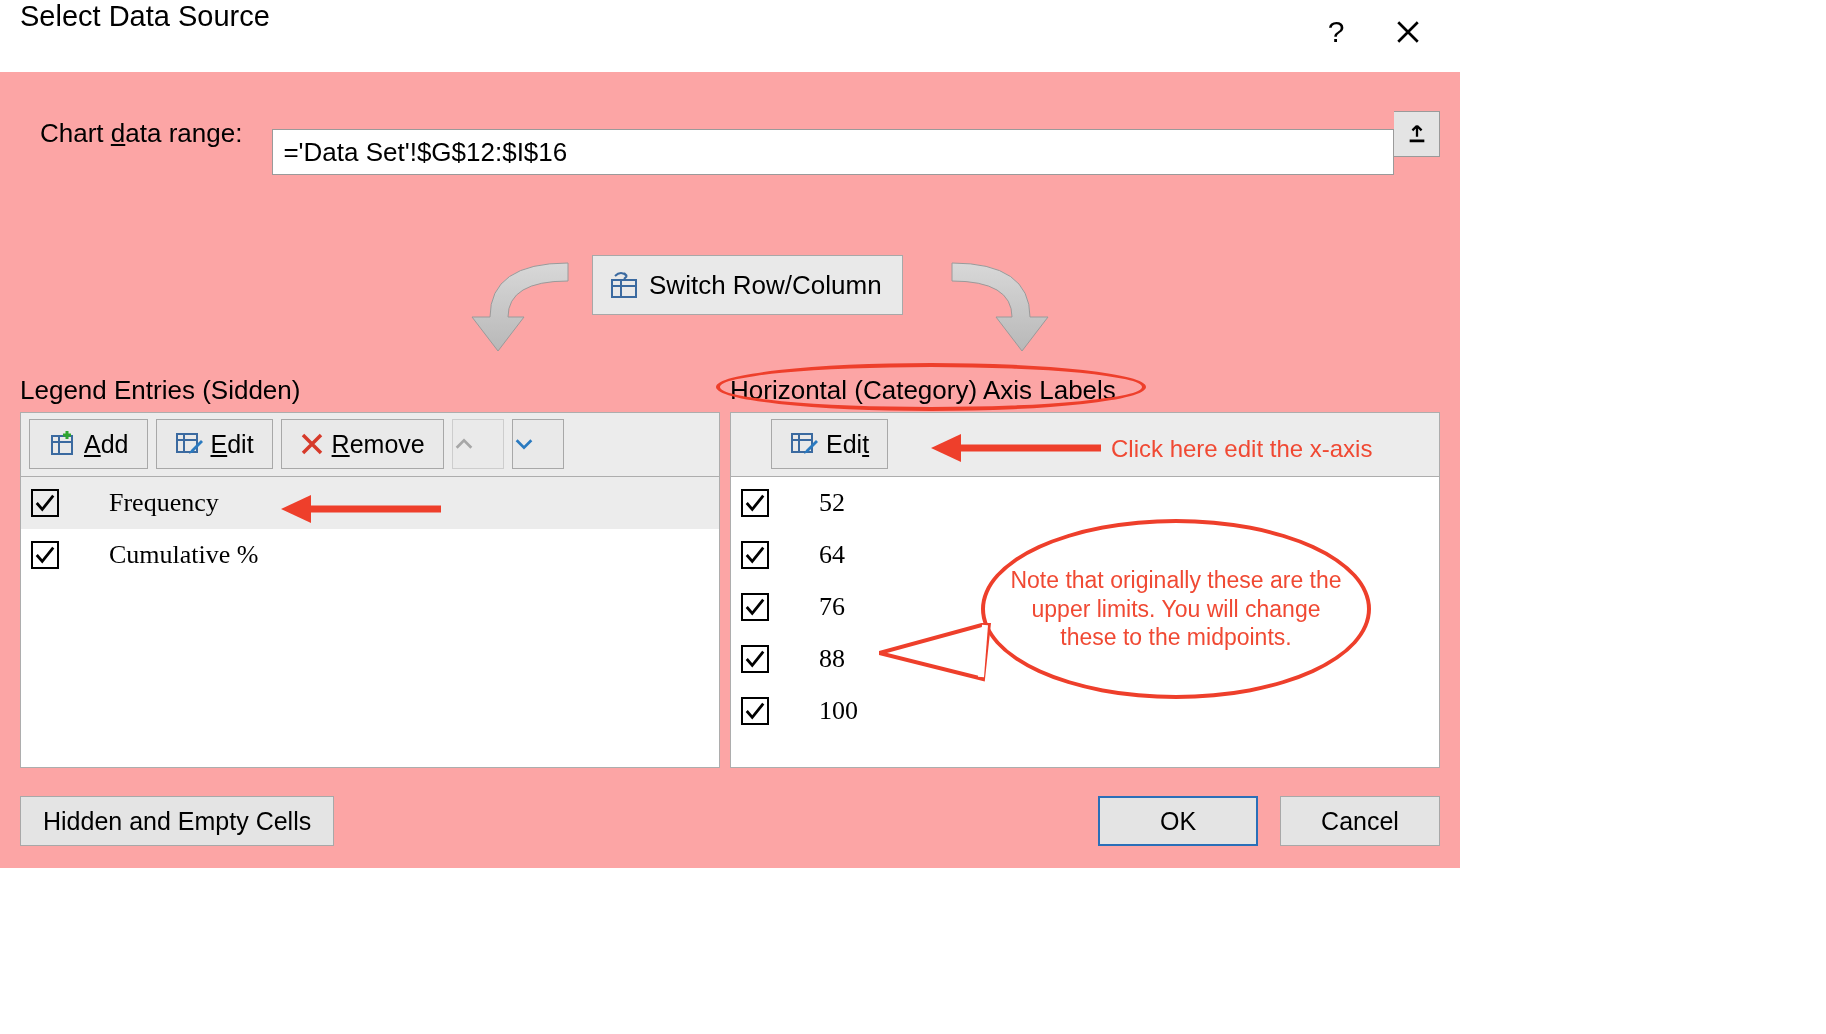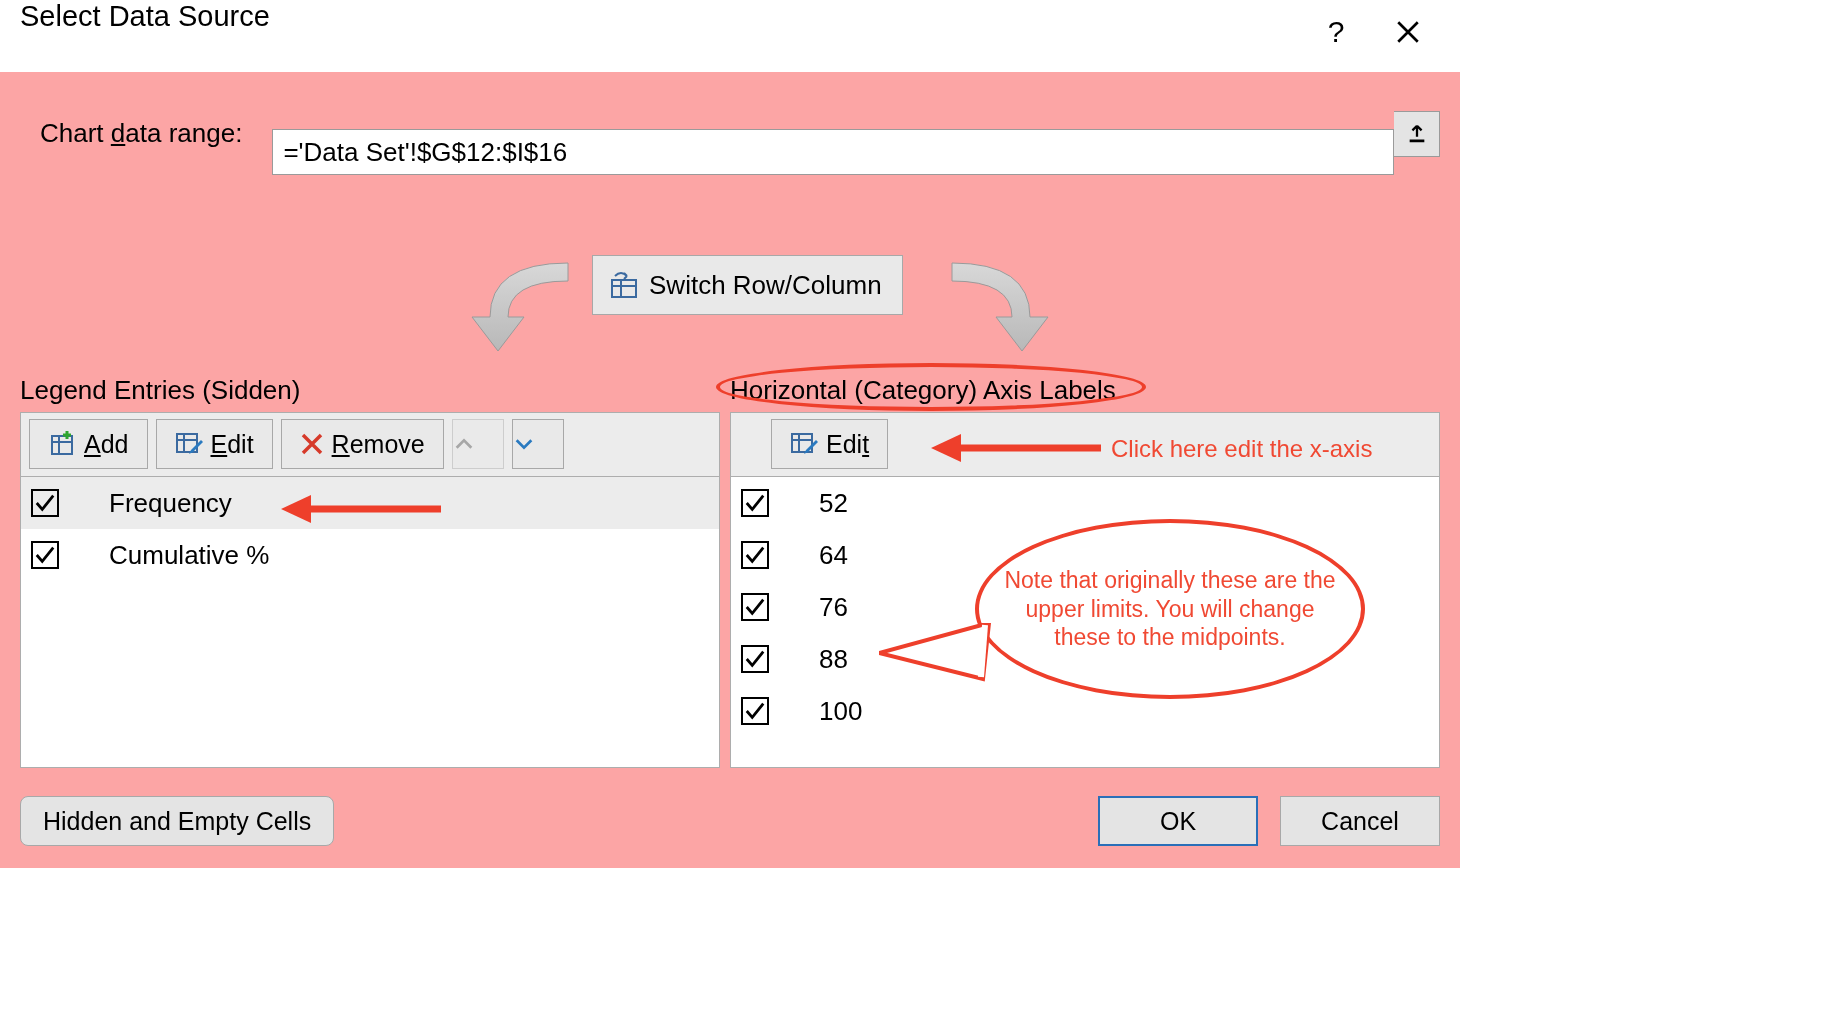--- a/index.html
+++ b/index.html
@@ -117,20 +117,21 @@
     font-size: 25px;
     padding: 0 18px;
     margin: 6px 0 6px 8px;
     height: 50px;
     gap: 8px;
   }
   .tbtn2.small { width: 52px; padding: 0; }
   .tbtn2 .u { text-decoration: underline; }
   .series-list, .axis-list {
     font-size: 26px;
+    font-family: Liberation Serif, serif;
   }
   .list-row {
     display: flex; align-items: center;
     height: 52px;
     padding-left: 10px;
   }
   .list-row.selected { background: #ececec; }
   .chk {
     width: 28px; height: 28px;
     border: 2px solid #000;
@@ -372,33 +373,33 @@
               <span>100</span>
             </div>
           </div>
 
           <svg class="anno anno-arrow" style="left:200px; top:18px;" width="170" height="34" viewBox="0 0 170 34">
             <line x1="170" y1="17" x2="30" y2="17" stroke="#ee3f2b" stroke-width="7"></line>
             <path d="M0 17 L30 3 L30 31 Z" fill="#ee3f2b"></path>
           </svg>
           <div class="anno" style="left:380px; top:22px; white-space:nowrap;">Click here edit the x-axis</div>
 
-          <div class="callout" style="left:244px; top:106px;">
+          <div class="callout" style="left:250px; top:106px;">
             <span>Note that originally these are the upper limits. You will change these to the midpoints.</span>
           </div>
           <svg class="callout-tail" style="left:148px; top:210px;" width="120" height="70" viewBox="0 0 120 70">
             <path d="M0 30 L110 0 L104 56 Z" fill="#fff" stroke="#ee3f2b" stroke-width="4"></path>
             <path d="M106 2 L102 54" stroke="#fff" stroke-width="6"></path>
           </svg>
         </div>
       </div>
     </div>
 
     <div class="footer">
-      <div class="btn" style="min-width:auto;border-radius:8px;">
+      <div class="btn" style="min-width:auto;">
         <span><span class="u">H</span><span>idden and Empty Cells</span></span>
       </div>
       <div class="spacer"></div>
       <div class="btn primary">
         <span>OK</span>
       </div>
       <div style="width:22px;"></div>
       <div class="btn">
         <span>Cancel</span>
       </div>

